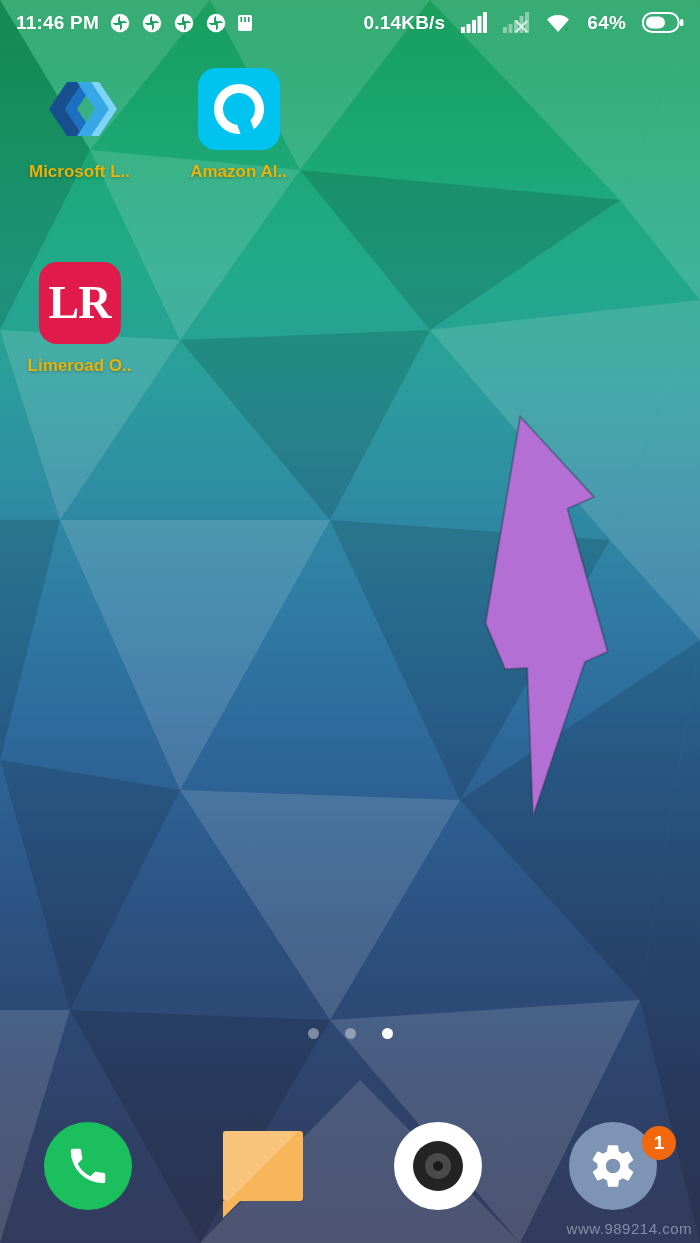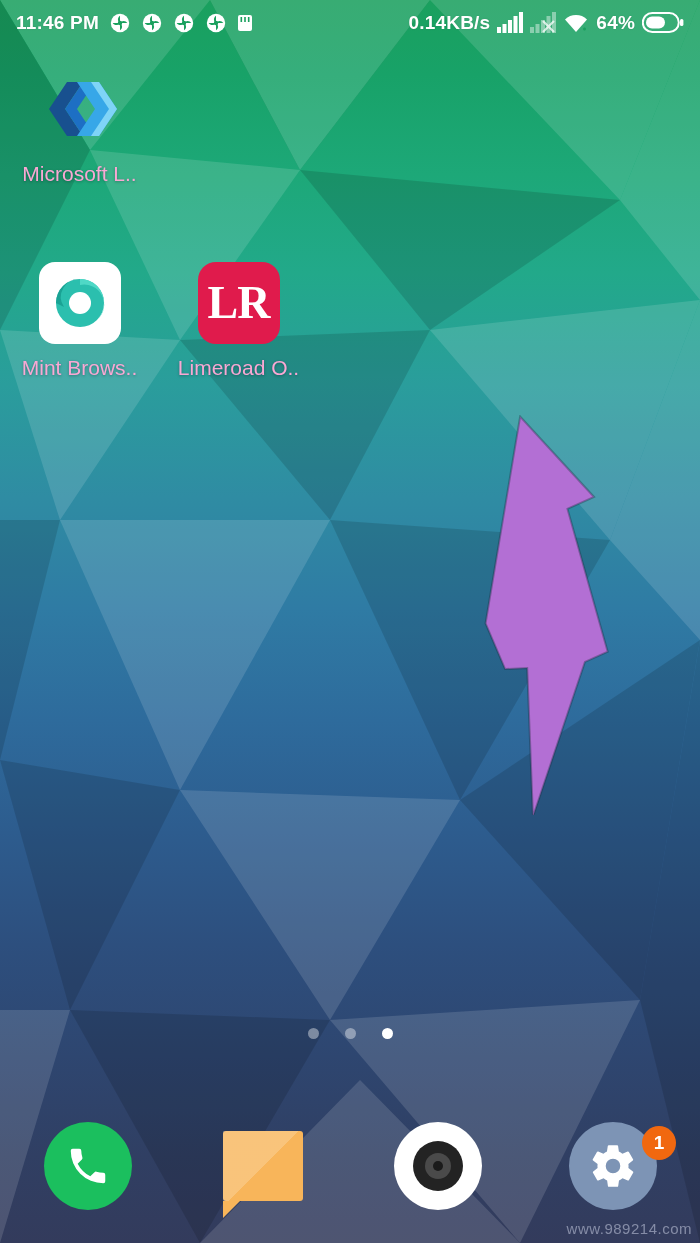--- a/index.html
+++ b/index.html
@@ -39,42 +39,42 @@
   #statusbar {
     position:absolute; top:0; left:0; width:700px; height:46px;
     display:flex; align-items:center;
     padding:0 16px;
     color:#fff;
     font-size:19px; font-weight:bold;
     letter-spacing:0.2px;
     text-shadow:0 0 2px rgba(0,0,0,0.12);
   }
   #sb-left { display:flex; align-items:center; gap:10px; }
-  #sb-right { display:flex; align-items:center; gap:7px; margin-left:auto; }
+  #sb-right { display:flex; align-items:center; gap:16px; margin-left:auto; }
   .sb-ico { display:block; }
 
   
   .row {
     position:absolute; left:0; width:700px;
     display:flex;
   }
   .cell {
     width:159px;
     display:flex; flex-direction:column; align-items:center;
   }
   .icon-box {
     width:82px; height:82px;
     position:relative;
     display:flex; align-items:center; justify-content:center;
   }
   .lbl {
     margin-top:12px;
-    color:#f9a8d4;
-    font-size:21px;
-    font-weight:400;
+    color:#eab308;
+    font-size:17px;
+    font-weight:700;
     white-space:nowrap;
     text-shadow:0 1px 3px rgba(0,0,0,0.30);
   }
 
   .rsq { width:82px; height:82px; border-radius:18px; display:flex; align-items:center; justify-content:center; }
 
   
   .alexa-ring {
     width:50px; height:50px; border-radius:50%;
     border:9px solid #fff;
@@ -317,40 +317,37 @@
         <svg width="82" height="82" viewBox="0 0 82 82">
           <polygon points="10,41 28,14 44,14 26,41 44,68 28,68" fill="#18508f"></polygon>
           <polygon points="26,41 44,14 56,14 38,41 56,68 44,68" fill="#1d6fc4"></polygon>
           <polygon points="38,14 60,14 78,41 60,68 38,68 56,41" fill="#37a7e8"></polygon>
           <polygon points="52,14 60,14 78,41 60,68 52,68 70,41" fill="#7fd4f7"></polygon>
         </svg>
       </div>
       <div class="lbl">Microsoft L..</div>
     </div>
 
+    <div class="cell">
+      <div class="icon-box">
+        <div class="rsq" style="background:#00c3f0;">
+          <div class="alexa-ring">
+              <div class="alexa-gap"></div>
+            </div>
+        </div>
+      </div>
+      <div class="lbl">Amazon Al..</div>
+    </div>
 
     <div class="cell"></div>
     <div class="cell"></div>
   </div>
 
   <div class="row" style="top:262px;">
 
-    <div class="cell">
-      <div class="icon-box">
-        <div class="mint-outer">
-          <svg width="60" height="60" viewBox="0 0 60 60">
-            <circle cx="30" cy="30" r="24" fill="#2bbfae"></circle>
-            <path d="M30 6 A24 24 0 0 1 48 46 A20 20 0 0 0 30 12 Z" fill="#4fd8c6"></path>
-            <path d="M6 30 A24 24 0 0 1 30 6 A18 18 0 0 0 14 34 Z" fill="#1aa294"></path>
-            <circle cx="30" cy="30" r="11" fill="#ffffff"></circle>
-          </svg>
-        </div>
-      </div>
-      <div class="lbl">Mint Brows..</div>
-    </div>
 
 
     <div class="cell">
       <div class="icon-box">
         <div class="rsq" style="background:#e01b4c;justify-content:center;">
           <span class="lr-txt">LR</span>
         </div>
       </div>
       <div class="lbl">Limeroad O..</div>
     </div>

